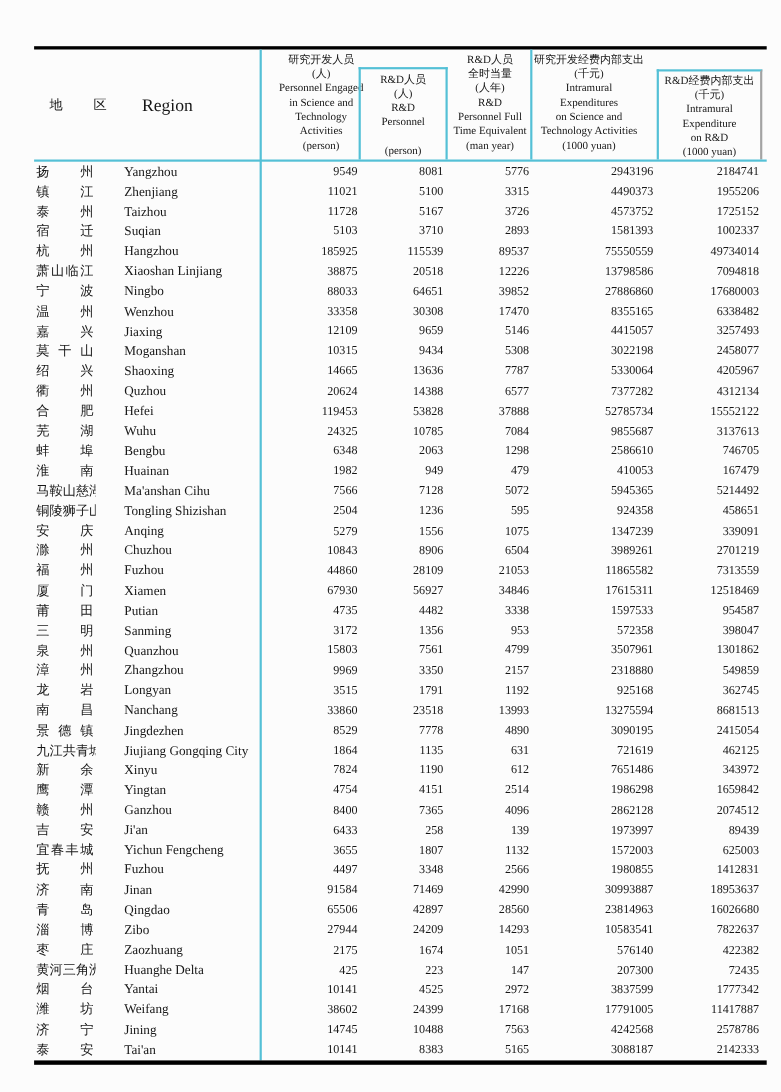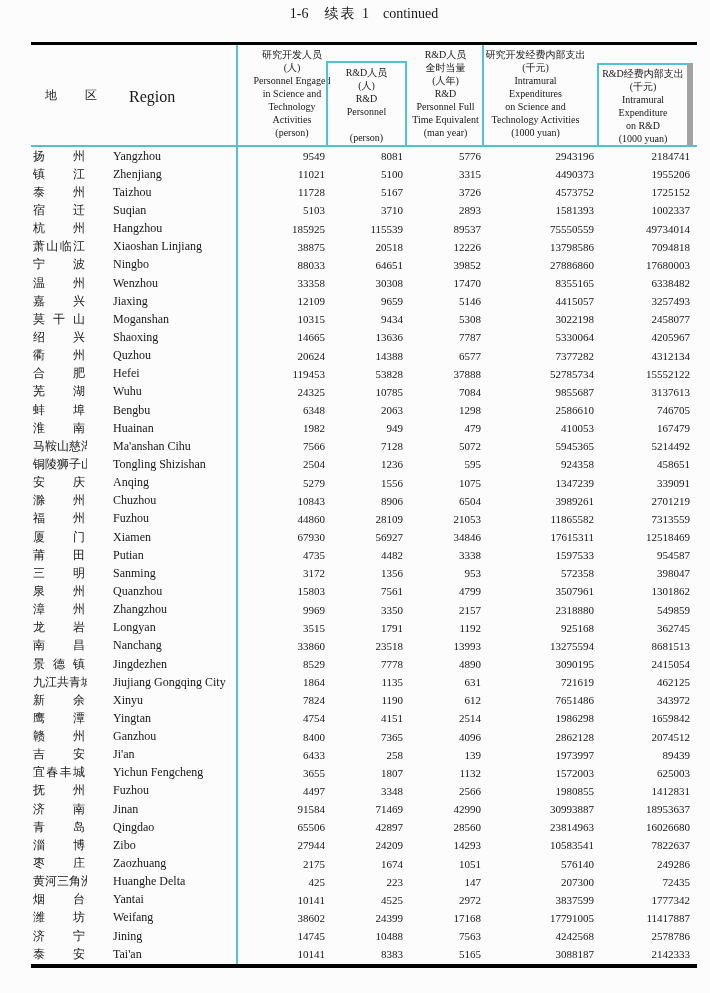--- a/index.html
+++ b/index.html
@@ -34,44 +34,41 @@
   .h-region { left:0; top:0; width:206px; height:100px; }
   .h-region-cn { position:absolute; left:14px; top:44px; width:47px; font-size:12px; }
   .h-region-en { position:absolute; left:98px; top:45px; width:84px; text-align:left; font-size:16px; }
   .h-sat    { left:207px; top:3px;  width:108px; }
   .h-box1   { left:295px; top:16px; width:81px;  height:84px;
               border-top:2px solid #54c0d6; border-left:2px solid #54c0d6; border-right:2px solid #54c0d6;
               box-sizing:border-box; padding-top:3px; }
   .h-fte    { left:378px; top:3px;  width:73px; }
   .h-satexp { left:453px; top:3px;  width:103px; }
   .h-box2   { left:566px; top:18px; width:96px; height:82px;
-              border-top:2px solid #54c0d6; border-left:2px solid #54c0d6; border-right:6px solid #a3a3a3;
+              border-top:2px solid #54c0d6; border-left:2px solid #54c0d6; border-right:2px solid #a3a3a3;
               box-sizing:border-box; padding-top:2px; }
   
   .tbody { position:absolute; top:105px; left:0; width:666px; }
   .row {
     height:18.15px;
     display:grid;
     grid-template-columns:56px 150px 88px 78px 78px 113px 96px 7px;
     align-items:center;
   }
   .cell { overflow:hidden; white-space:nowrap; }
   .c-cn { padding-left:2px; font-size:12px; }
   .charspread { display:flex; justify-content:space-between; width:52px; }
   .c-en { padding-left:26px; font-size:12px; }
   .num  { text-align:right; font-size:11px; font-variant-numeric:tabular-nums; }
 </style>
 </head>
 <body>
 
 <div class="page">
 
-  <div class="title">
-    <span class="t-code">1-6</span><span class="t-cn">续表 1</span><span class="t-en">continued</span>
-  </div>
 
   <div class="table">
     <div class="line topline"></div>
 
     <div class="header">
       <div class="hcell h-region">
         <span class="h-region-cn charspread"><span>地</span><span>区</span></span>
         <span class="h-region-en">Region</span>
       </div>
       <div class="hcell h-sat">研究开发人员
@@ -719,21 +716,21 @@
             <span class="charspread">
               <span>枣</span>
               <span>庄</span>
             </span>
           </div>
     <div class="cell c-en">Zaozhuang</div>
     <div class="cell num">2175</div>
     <div class="cell num">1674</div>
     <div class="cell num">1051</div>
     <div class="cell num">576140</div>
-    <div class="cell num">249286</div>
+    <div class="cell num">422382</div>
     <div class="cell"></div>
   </div>
         <div class="row">
     <div class="cell c-cn">
             <span class="charspread">
               <span>黄</span>
               <span>河</span>
               <span>三</span>
               <span>角</span>
               <span>洲</span>

